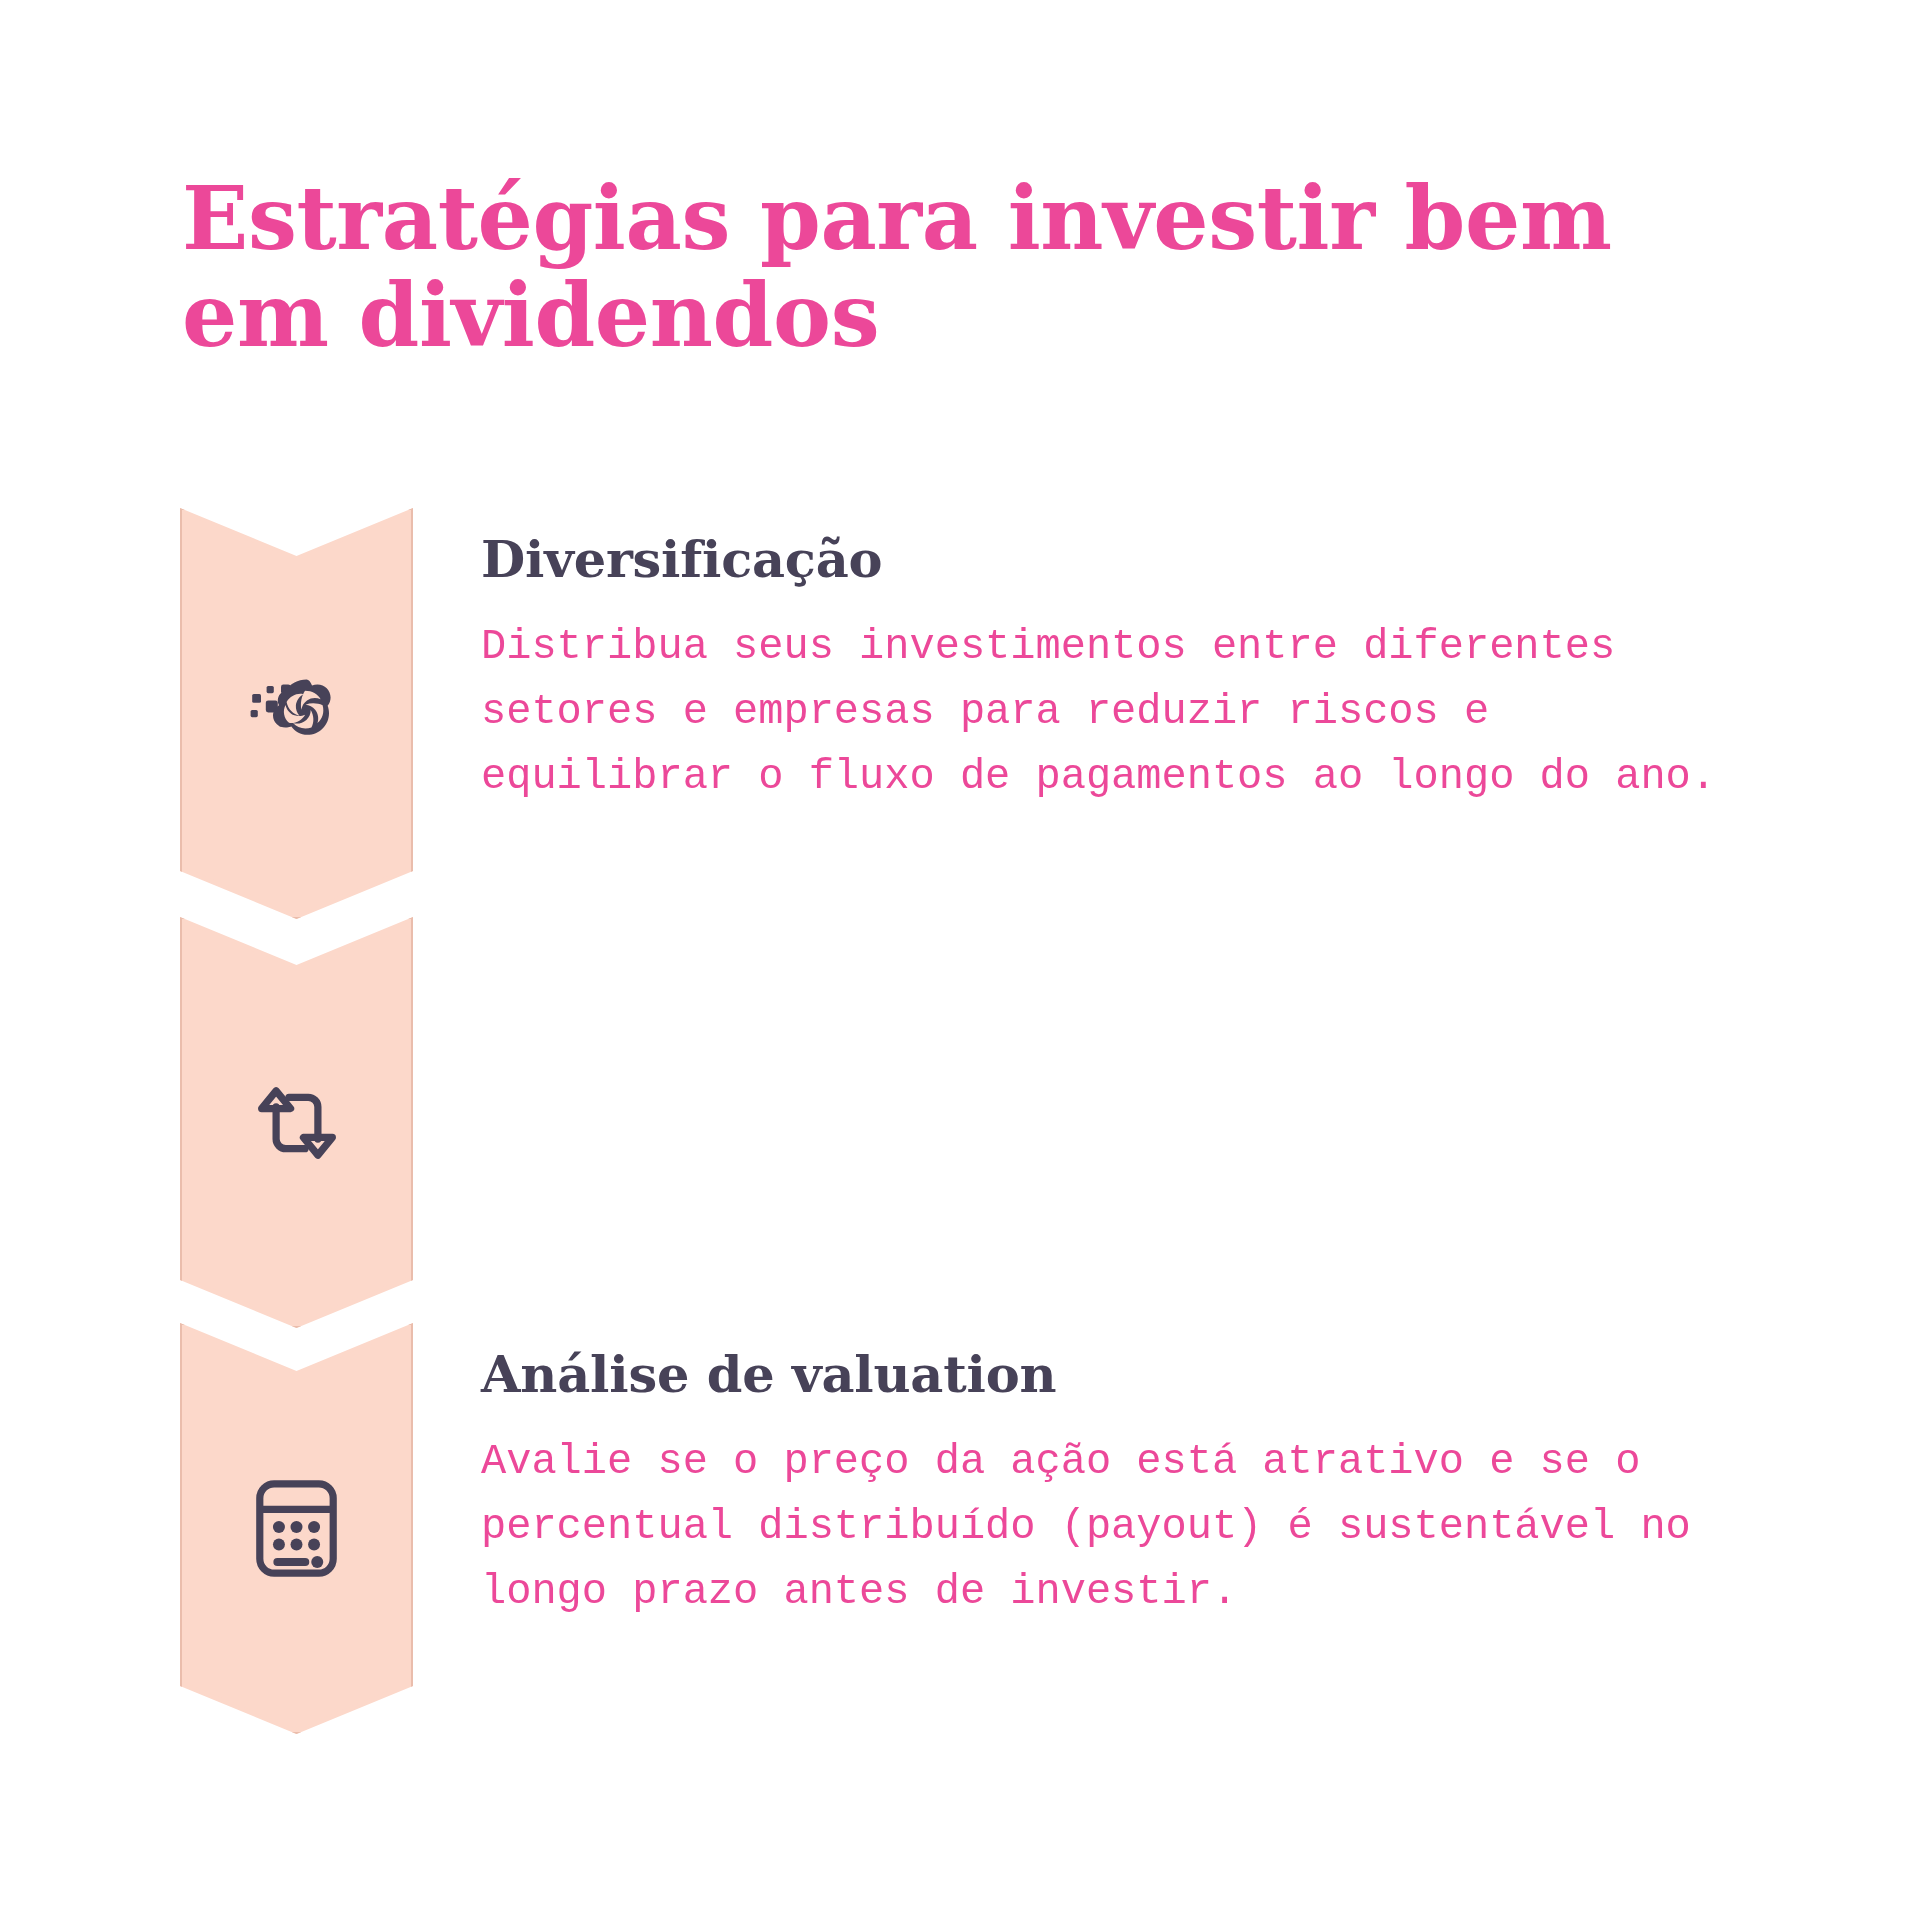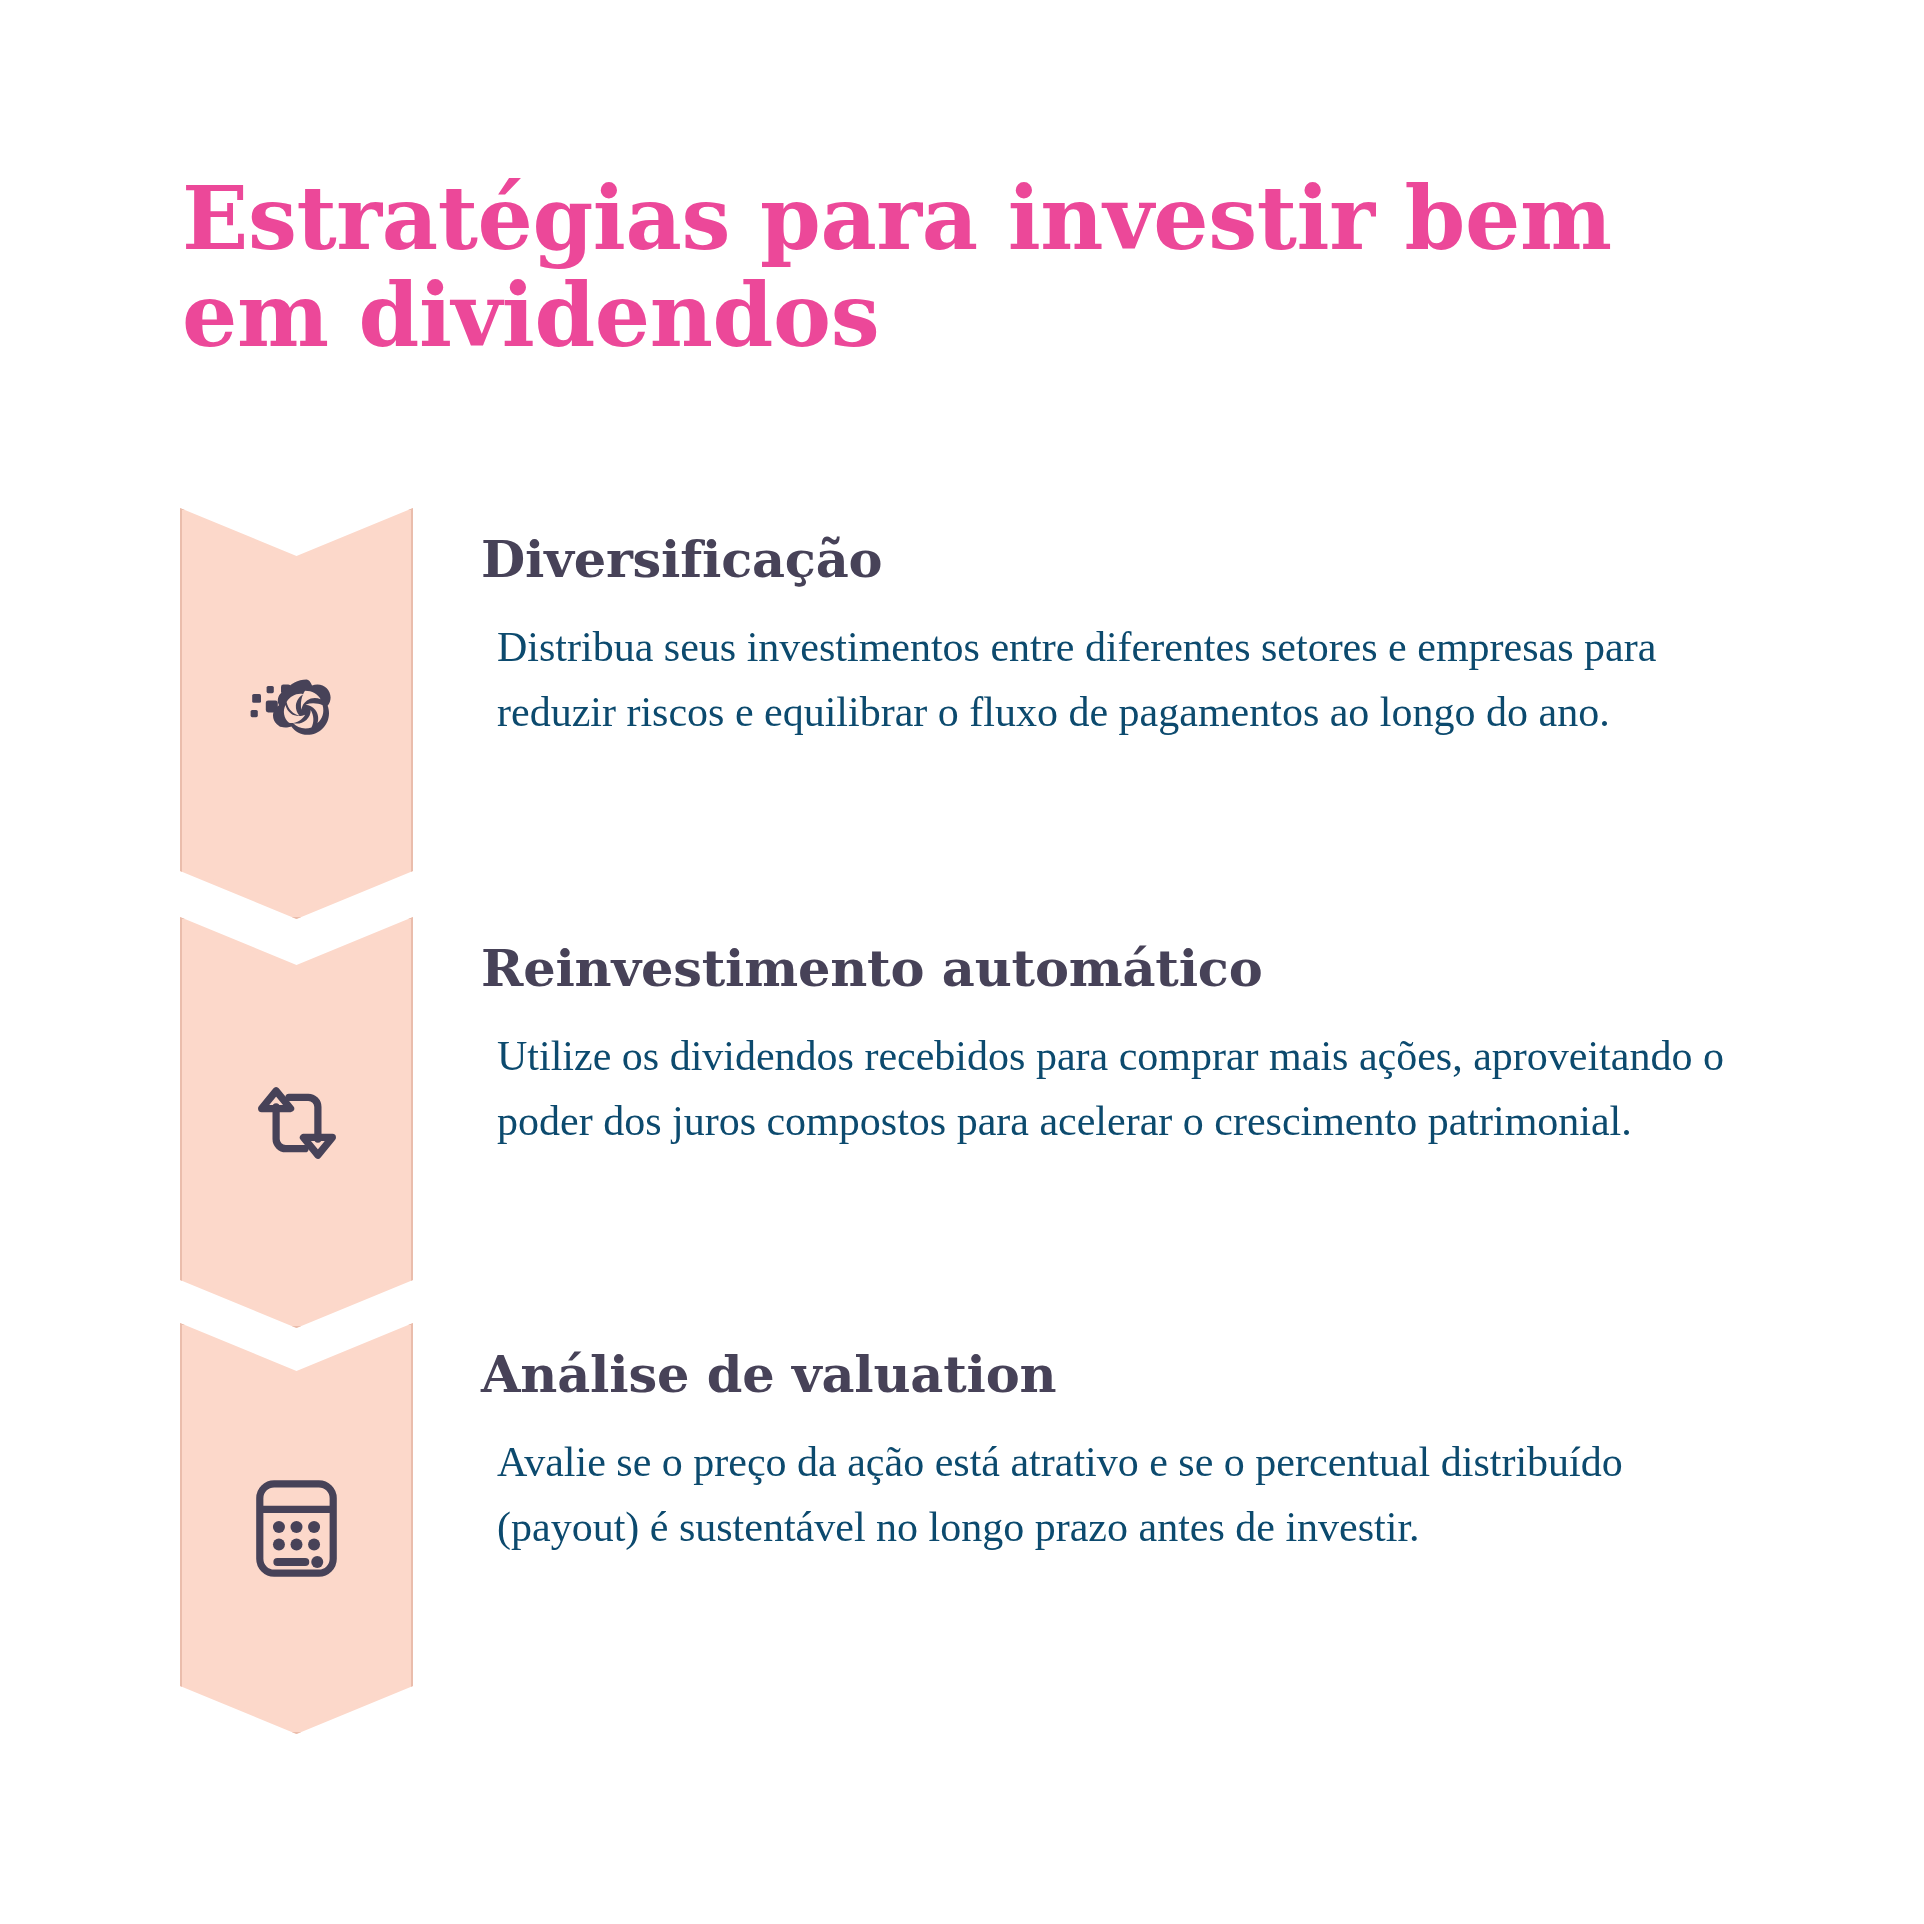--- a/index.html
+++ b/index.html
@@ -108,26 +108,26 @@
     margin: 0 0 27px 0;
     font-family: "DejaVu Serif", "Liberation Serif", serif;
     font-weight: 700;
     font-size: 51px;
     line-height: 1.12;
     letter-spacing: -0.2px;
     color: #474258;
   }
 
   .step-body {
-    margin: 16px;
-    font-family: Liberation Serif, serif;
+    margin: 0;
+    font-family: Liberation Mono, monospace;
     font-weight: 400;
     font-size: 42px;
     line-height: 1.55;
-    color: #0c4a6e;
+    color: #ec4899;
   }
 </style>
 </head>
 <body>
 
 <div class="page">
 
   <h1 class="page-title">Estratégias para investir bem em dividendos</h1>
 
   <div class="steps">
@@ -175,24 +175,20 @@
 
             <path d="M46 24h24a12 12 0 0 1 12 12v40"></path>
           </g>
           <g fill="#474258">
 
             <path d="M30 16 L48 38 H12 Z" fill="none" stroke="#474258" stroke-width="9" stroke-linejoin="round"></path>
 
             <path d="M82 96 L64 74 H100 Z" fill="none" stroke="#474258" stroke-width="9" stroke-linejoin="round"></path>
           </g>
         </svg>
-      </div>
-      <div class="step-text">
-        <div class="step-heading">Reinvestimento automático</div>
-        <p class="step-body">Utilize os dividendos recebidos para comprar mais ações, aproveitando o poder dos juros compostos para acelerar o crescimento patrimonial.</p>
       </div>
     </div>
 
     <div class="step step-3">
       <div class="chev"></div>
       <div class="chev-inner"></div>
       <div class="chev-icon">
         <svg width="83" height="99" viewBox="0 0 104 124" xmlns="http://www.w3.org/2000/svg" aria-hidden="true">
           <rect x="6" y="6" width="92" height="112" rx="18" ry="18" fill="none" stroke="#474258" stroke-width="9"></rect>
           <line x1="6" y1="38" x2="98" y2="38" stroke="#474258" stroke-width="9"></line>

